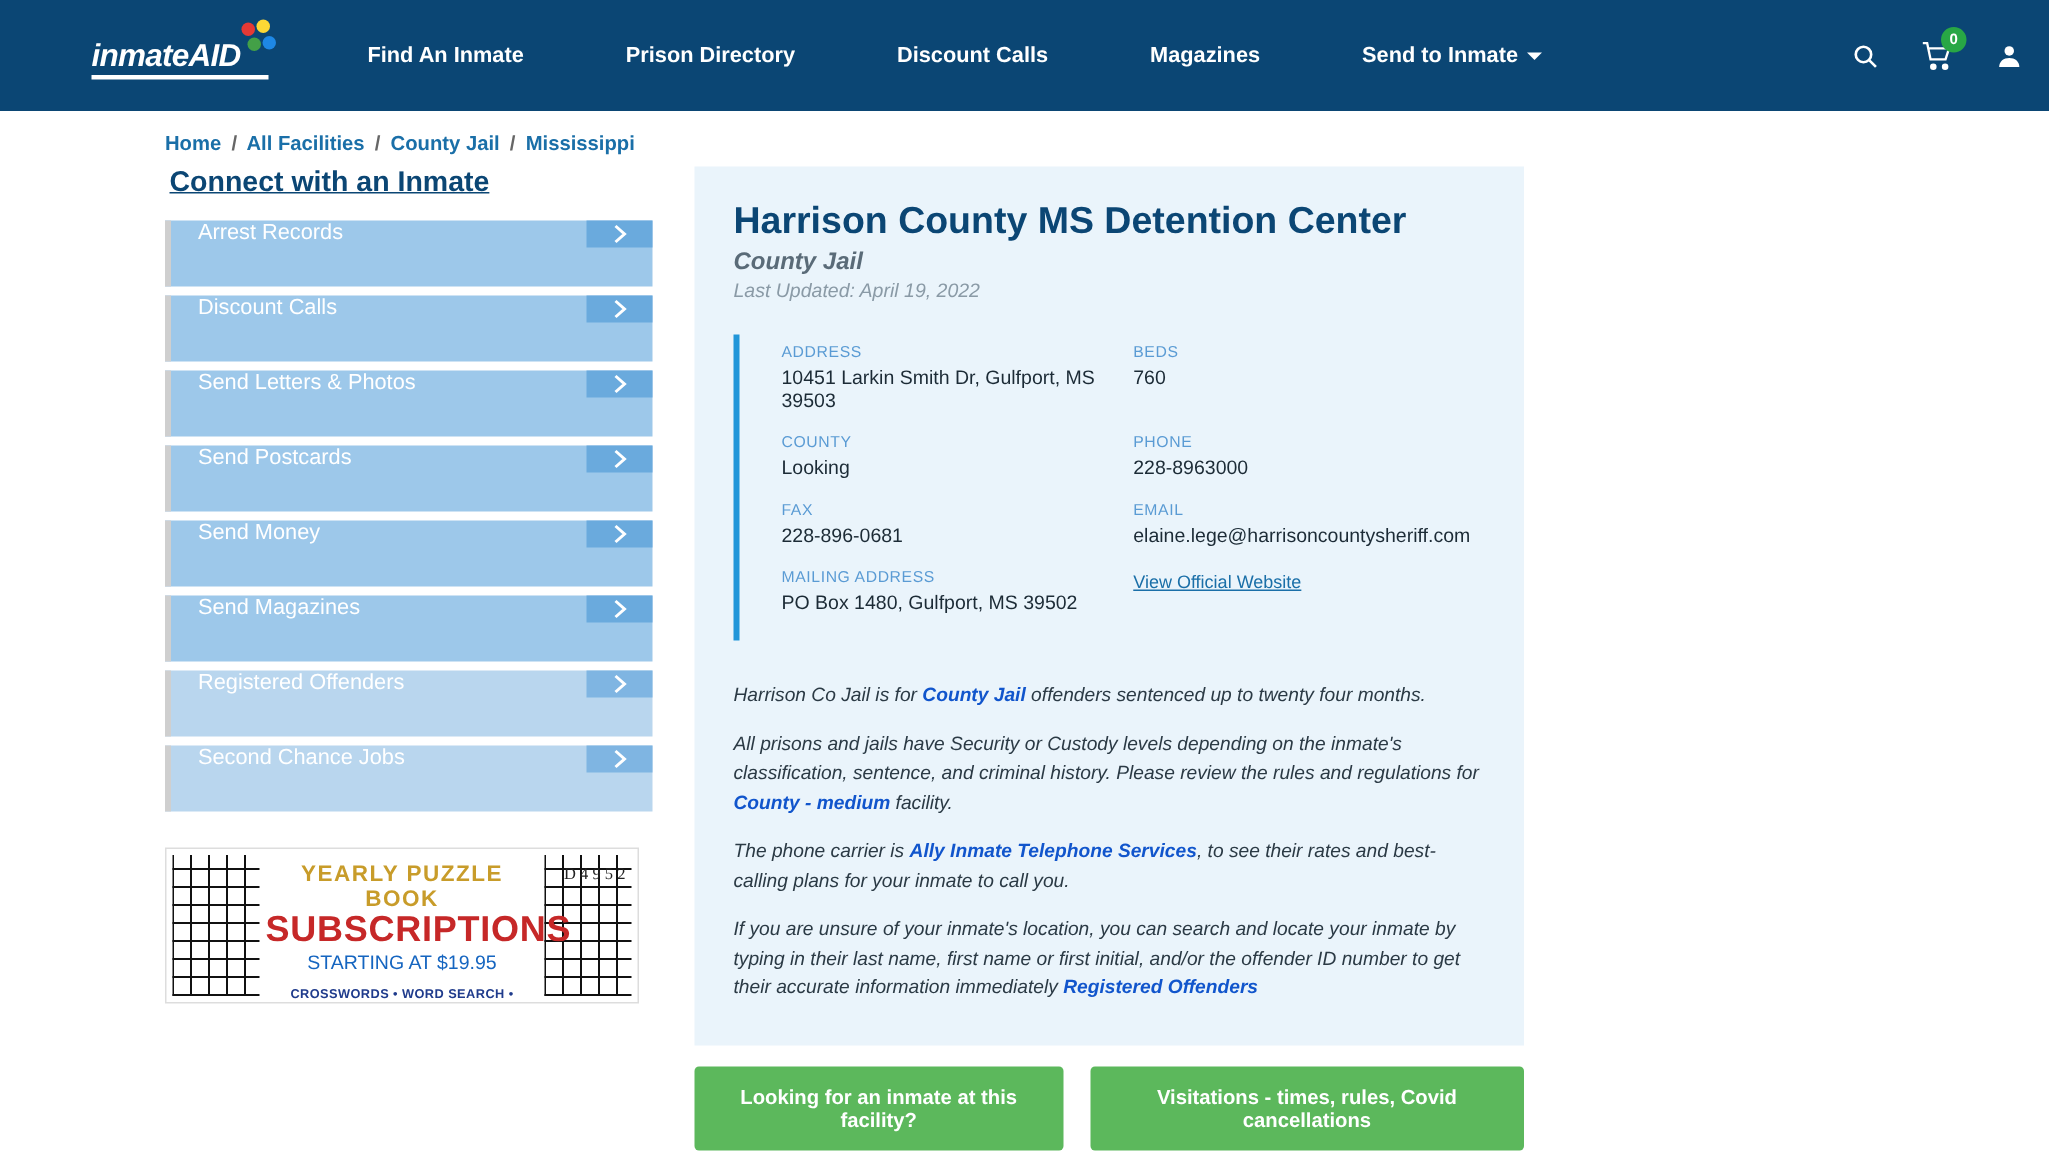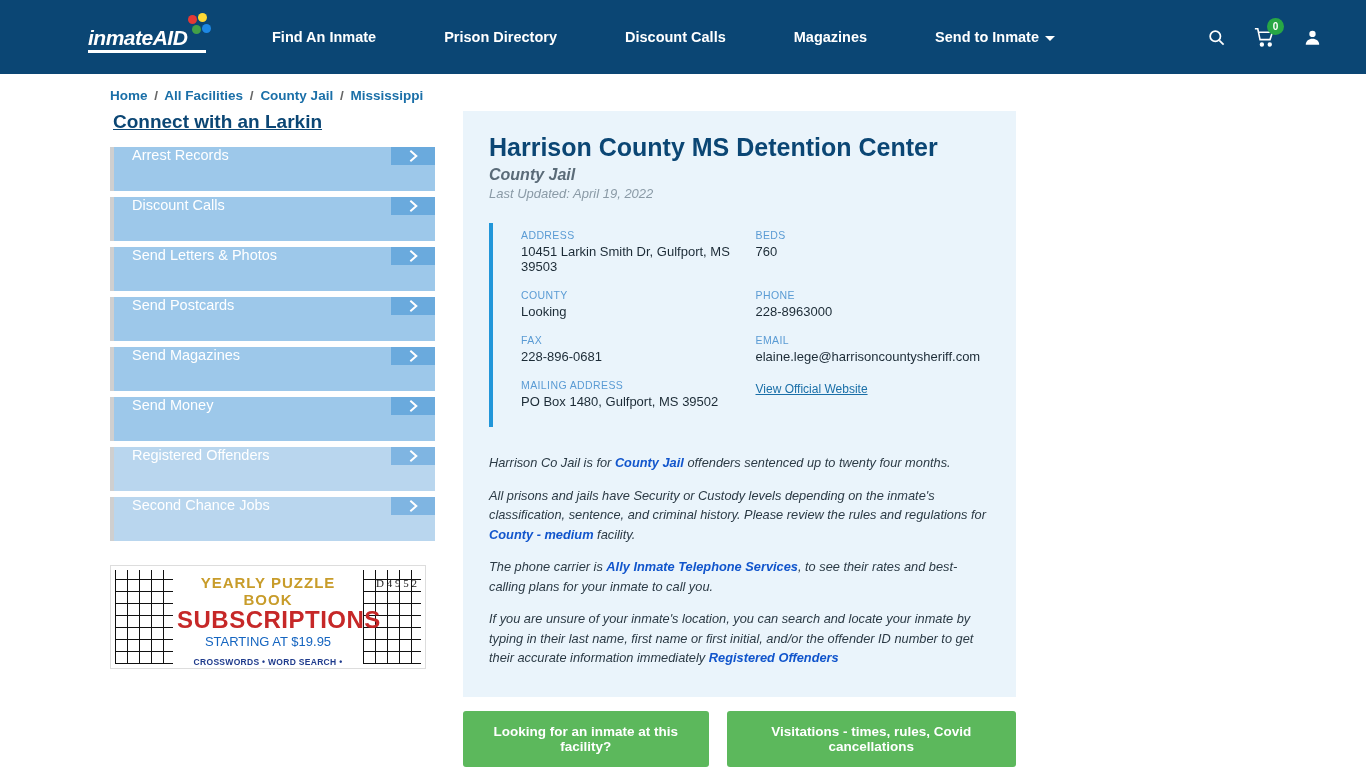--- a/index.html
+++ b/index.html
@@ -10,21 +10,21 @@
     background: #ffffff;
     font-family: "Liberation Sans", sans-serif;
   }
 
   
   .navbar {
     height: 74px;
     background: #0b4674;
     display: flex;
     align-items: center;
-    padding: 0 34px;
+    padding: 0 7px;
     position: relative;
   }
   .logo {
     width: 120px; height: 40px;
     margin-left: 54px;
     position: relative;
     display: flex; align-items: center;
   }
   .logo-text {
     color: #ffffff;
@@ -333,21 +333,21 @@
     <a>All Facilities</a>
     <span class="sep">/</span>
     <a>County Jail</a>
     <span class="sep">/</span>
     <a>Mississippi</a>
   </div>
 
   <div class="layout">
 
     <div class="sidebar">
-      <div class="sidebar-title">Connect with an Larkin</div>
+      <div class="sidebar-title">Connect with an Inmate</div>
 
       <div class="side-btn">
         <span class="label">Arrest Records</span>
         <span class="arrow">
           <svg width="16" height="18" viewBox="0 0 24 24" fill="none" stroke="#ffffff" stroke-width="3">
               <polyline points="8,4 17,12 8,20"></polyline>
             </svg>
         </span>
       </div>
       <div class="side-btn">
@@ -368,29 +368,29 @@
       </div>
       <div class="side-btn">
         <span class="label">Send Postcards</span>
         <span class="arrow">
           <svg width="16" height="18" viewBox="0 0 24 24" fill="none" stroke="#ffffff" stroke-width="3">
               <polyline points="8,4 17,12 8,20"></polyline>
             </svg>
         </span>
       </div>
       <div class="side-btn">
+        <span class="label">Send Money</span>
+        <span class="arrow">
+          <svg width="16" height="18" viewBox="0 0 24 24" fill="none" stroke="#ffffff" stroke-width="3">
+              <polyline points="8,4 17,12 8,20"></polyline>
+            </svg>
+        </span>
+      </div>
+      <div class="side-btn">
         <span class="label">Send Magazines</span>
-        <span class="arrow">
-          <svg width="16" height="18" viewBox="0 0 24 24" fill="none" stroke="#ffffff" stroke-width="3">
-              <polyline points="8,4 17,12 8,20"></polyline>
-            </svg>
-        </span>
-      </div>
-      <div class="side-btn">
-        <span class="label">Send Money</span>
         <span class="arrow">
           <svg width="16" height="18" viewBox="0 0 24 24" fill="none" stroke="#ffffff" stroke-width="3">
               <polyline points="8,4 17,12 8,20"></polyline>
             </svg>
         </span>
       </div>
       <div class="side-btn alt">
         <span class="label">Registered Offenders</span>
         <span class="arrow">
           <svg width="16" height="18" viewBox="0 0 24 24" fill="none" stroke="#ffffff" stroke-width="3">

